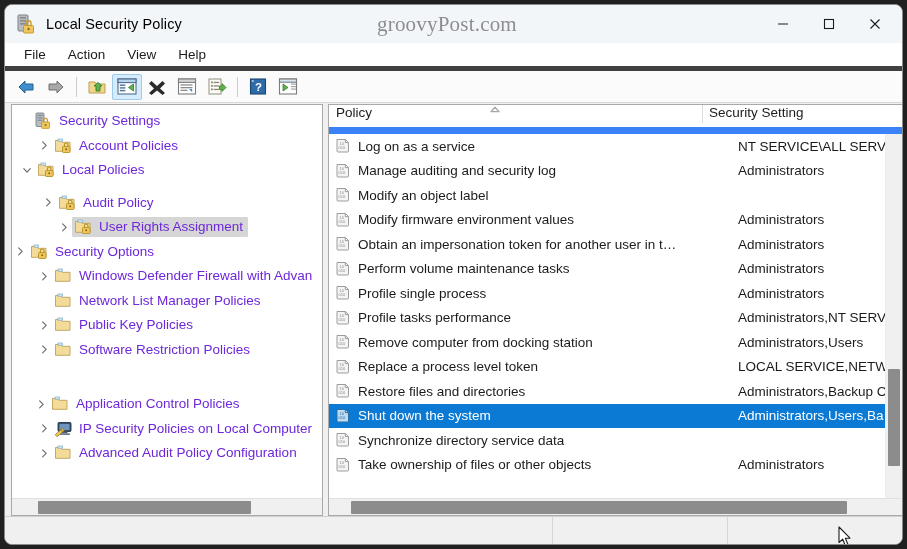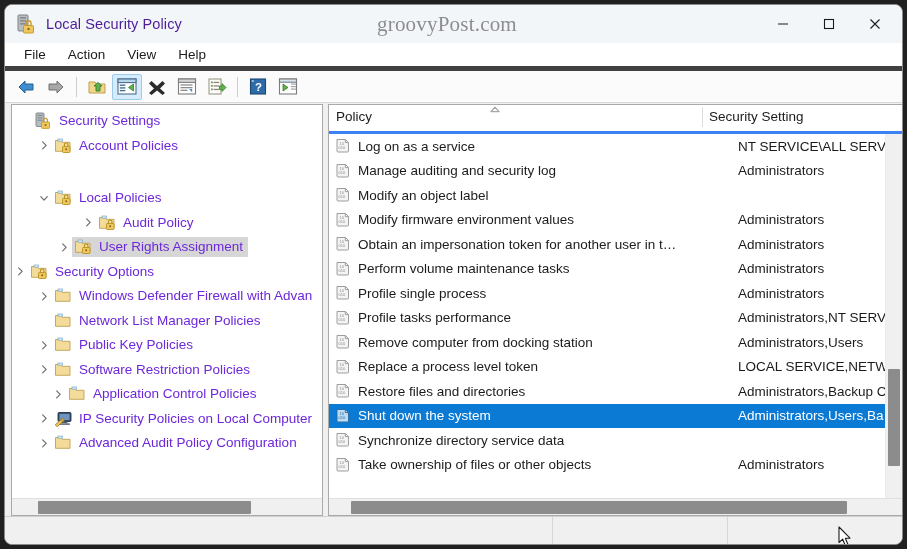--- a/index.html
+++ b/index.html
@@ -31,21 +31,21 @@
     position: relative;
     flex: none;
   }
   #app-icon {
     width: 22px; height: 22px;
     margin-left: 10px; margin-right: 9px;
     position: relative; flex: none;
   }
   #app-title {
     font-size: 14.5px;
-    color: #4c1d95;
+    color: #000000;
     letter-spacing: .1px;
   }
   #watermark {
     position: absolute;
     left: 372px; top: 7px;
     font-family: "Liberation Serif", serif;
     font-size: 21px;
     color: #8d8d91;
     letter-spacing: .2px;
     user-select: none;
@@ -156,21 +156,21 @@
     border-radius: 1px;
   }
   .tnode.selected .tlabel-wrap { background: #d6d6d6; }
   .ticon { width: 19px; height: 17px; flex: none; margin-right: 6px; position: relative; }
   .tlabel { font-size: 13.5px; color: #6d28d9; }
 
   
   #list-header {
     height: 29px;
     background: #ffffff;
-    border-bottom: 3px solid #3b82f6;
+    border-bottom: 7px solid #3b82f6;
     display: flex;
     align-items: flex-end;
     flex: none;
     position: relative;
     overflow: hidden;
   }
   .lh-cell {
     font-size: 13.5px;
     color: #1b1b1b;
     height: 28px;
@@ -421,38 +421,38 @@
                 <span class="ticon"><svg width="19" height="18" viewBox="0 0 19 18">
                     <path d="M1.5 3.5h5.5l1.2 1.8H16v9H1.5z" fill="#f3dc9a" stroke="#c0a055" stroke-width="0.9" stroke-linejoin="round"></path>
                     <rect x="4" y="2" width="4.5" height="2.2" fill="#d8eaf7" stroke="#7fa8c4" stroke-width="0.7"></rect>
                     <rect x="8.5" y="9.5" width="7.5" height="6" rx="0.8" fill="#f0c75e" stroke="#b8921f" stroke-width="0.9"></rect>
                     <path d="M10.4 9.5 v-1.7 a1.8 1.8 0 0 1 3.6 0 v1.7" fill="none" stroke="#b8921f" stroke-width="1.15"></path>
                     <circle cx="12.2" cy="12.3" r="0.95" fill="#7d6013"></circle>
                   </svg></span>
                 <span class="tlabel">Account Policies</span>
               </span>
             </div>
-            <div class="tnode" style="padding-left: 24px; margin-top: 28px;">
+            <div class="tnode" style="padding-left: 7px;">
               <span class="twist">
                 <svg width="11" height="11" viewBox="0 0 12 12">
                   <path d="M2 4 L5.5 7.8 L9 4" fill="none" stroke="#6d6d6d" stroke-width="1.3" stroke-linecap="round" stroke-linejoin="round"></path>
                 </svg>
               </span>
               <span class="tlabel-wrap">
                 <span class="ticon"><svg width="19" height="18" viewBox="0 0 19 18">
                     <path d="M1.5 3.5h5.5l1.2 1.8H16v9H1.5z" fill="#f3dc9a" stroke="#c0a055" stroke-width="0.9" stroke-linejoin="round"></path>
                     <rect x="4" y="2" width="4.5" height="2.2" fill="#d8eaf7" stroke="#7fa8c4" stroke-width="0.7"></rect>
                     <rect x="8.5" y="9.5" width="7.5" height="6" rx="0.8" fill="#f0c75e" stroke="#b8921f" stroke-width="0.9"></rect>
                     <path d="M10.4 9.5 v-1.7 a1.8 1.8 0 0 1 3.6 0 v1.7" fill="none" stroke="#b8921f" stroke-width="1.15"></path>
                     <circle cx="12.2" cy="12.3" r="0.95" fill="#7d6013"></circle>
                   </svg></span>
                 <span class="tlabel">Local Policies</span>
               </span>
             </div>
-            <div class="tnode" style="padding-left: 68px;">
+            <div class="tnode" style="padding-left: 28px; margin-top: 8px;">
               <span class="twist">
                 <svg width="11" height="11" viewBox="0 0 12 12">
                   <path d="M4 2 L7.8 5.8 L4 9.6" fill="none" stroke="#6d6d6d" stroke-width="1.3" stroke-linecap="round" stroke-linejoin="round"></path>
                 </svg>
               </span>
               <span class="tlabel-wrap">
                 <span class="ticon"><svg width="19" height="18" viewBox="0 0 19 18">
                     <path d="M1.5 3.5h5.5l1.2 1.8H16v9H1.5z" fill="#f3dc9a" stroke="#c0a055" stroke-width="0.9" stroke-linejoin="round"></path>
                     <rect x="4" y="2" width="4.5" height="2.2" fill="#d8eaf7" stroke="#7fa8c4" stroke-width="0.7"></rect>
                     <rect x="8.5" y="9.5" width="7.5" height="6" rx="0.8" fill="#f0c75e" stroke="#b8921f" stroke-width="0.9"></rect>
@@ -541,21 +541,21 @@
                 </svg>
               </span>
               <span class="tlabel-wrap">
                 <span class="ticon"><svg width="19" height="18" viewBox="0 0 19 18">
                     <path d="M1.5 3.5h5.5l1.2 1.8H16v9H1.5z" fill="#f3dc9a" stroke="#c0a055" stroke-width="0.9" stroke-linejoin="round"></path>
                     <rect x="4" y="2" width="4.5" height="2.2" fill="#d8eaf7" stroke="#7fa8c4" stroke-width="0.7"></rect>
                   </svg></span>
                 <span class="tlabel">Software Restriction Policies</span>
               </span>
             </div>
-            <div class="tnode" style="padding-left: 38px;">
+            <div class="tnode" style="padding-left: 21px; margin-top: 30px;">
               <span class="twist">
                 <svg width="11" height="11" viewBox="0 0 12 12">
                   <path d="M4 2 L7.8 5.8 L4 9.6" fill="none" stroke="#6d6d6d" stroke-width="1.3" stroke-linecap="round" stroke-linejoin="round"></path>
                 </svg>
               </span>
               <span class="tlabel-wrap">
                 <span class="ticon"><svg width="19" height="18" viewBox="0 0 19 18">
                     <path d="M1.5 3.5h5.5l1.2 1.8H16v9H1.5z" fill="#f3dc9a" stroke="#c0a055" stroke-width="0.9" stroke-linejoin="round"></path>
                     <rect x="4" y="2" width="4.5" height="2.2" fill="#d8eaf7" stroke="#7fa8c4" stroke-width="0.7"></rect>
                   </svg></span>

